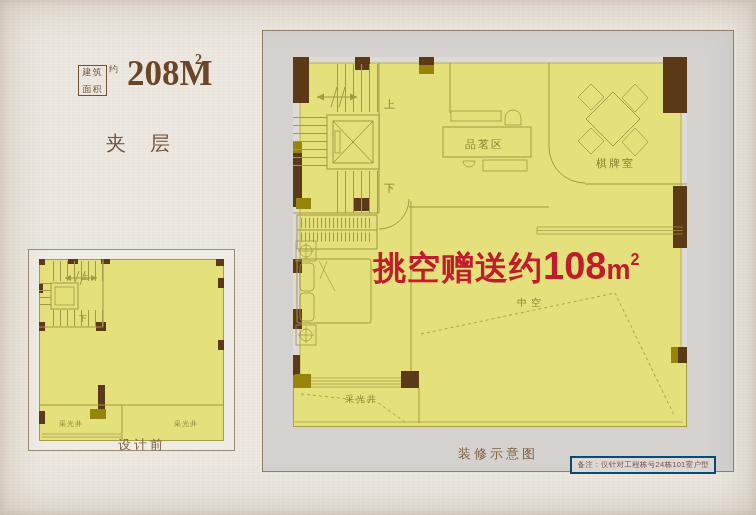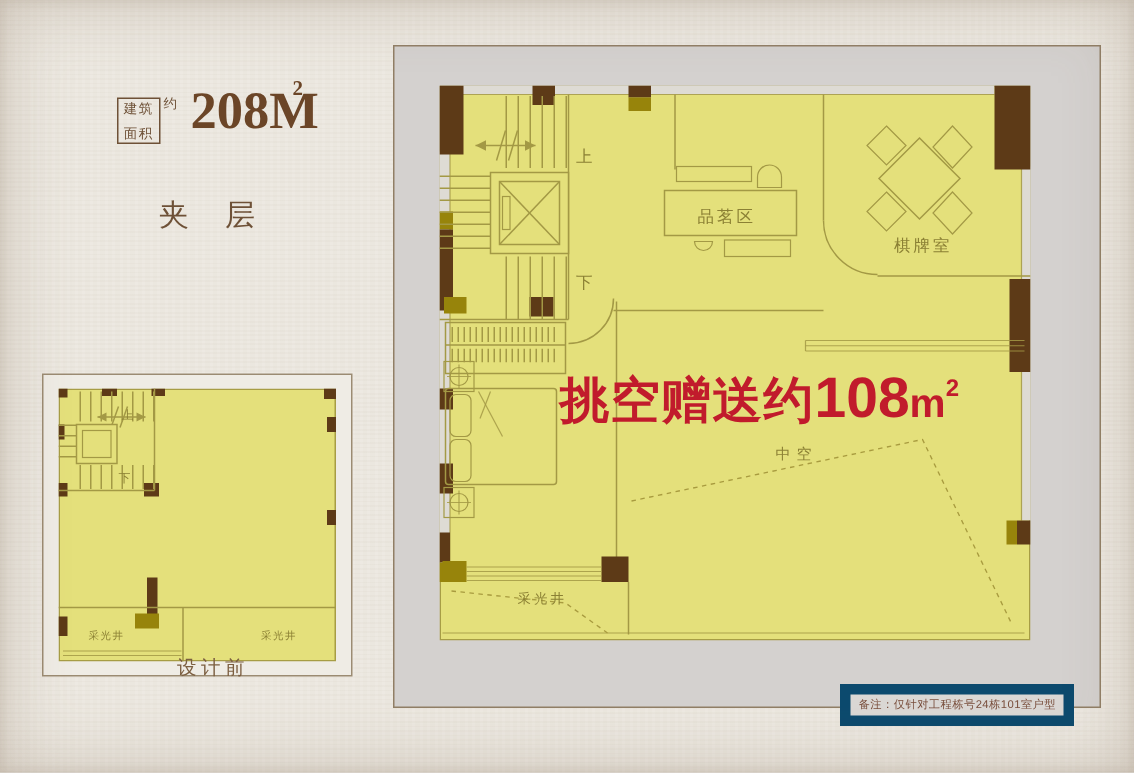--- a/index.html
+++ b/index.html
@@ -36,21 +36,21 @@
   .plan-label{position:absolute;color:#8b8034;white-space:nowrap;}
   .lbl-updown{font-size:11px;}
   .sm-lbl{position:absolute;color:#8b8034;white-space:nowrap;}
   .red-note{position:absolute;left:110px;top:214px;color:#c11b2c;font-weight:700;white-space:nowrap;}
   .red-note .cjk{font-size:33px;letter-spacing:1px;}
   .red-note .val{font-size:38px;letter-spacing:0;}
   .red-note .unit{font-size:27px;font-weight:700;}
   .red-note .sup{font-size:16px;vertical-align:14px;font-weight:700;}
   .lp-caption{position:absolute;left:0;right:0;top:414px;text-align:center;
        font-size:13px;color:#7c5f41;letter-spacing:3px;}
-  .note-box{position:absolute;right:17px;top:425px;border:7px solid #0c4a6e;background:#dbd8d5;
+  .note-box{position:absolute;right:17px;top:425px;border:2px solid #0c4a6e;background:#dbd8d5;
        font-size:7.5px;color:#7a4f3d;padding:2px 5px;letter-spacing:.3px;}
   svg .w{fill:#5d3a17;}
   svg .m{fill:#97840b;}
   svg .ln{stroke:#a39945;fill:none;stroke-width:1;}
   svg .lnt{stroke:#a39945;fill:none;stroke-width:.8;opacity:.85;}
   svg .dash{stroke:#a89b3f;fill:none;stroke-width:.9;stroke-dasharray:3 3;}
 </style>
 </head>
 <body>
 
@@ -249,17 +249,18 @@
     <span class="plan-label lbl-updown" style="left:121px;top:150px;">下</span>
     <span class="plan-label" style="left:202px;top:106px;font-size:11px;letter-spacing:2px;">品茗区</span>
     <span class="plan-label" style="left:333px;top:125px;font-size:11px;letter-spacing:2px;">棋牌室</span>
     <span class="plan-label" style="left:254px;top:265px;font-size:10px;letter-spacing:4px;">中空</span>
     <span class="plan-label" style="left:82px;top:362px;font-size:9px;letter-spacing:2px;">采光井</span>
 
     <div class="red-note">
       <span class="cjk">挑空赠送约</span><span class="val">108</span><span class="unit">m</span><span class="sup">2</span>
     </div>
 
+    <div class="lp-caption">装修示意图</div>
     <div class="note-box">备注：仅针对工程栋号24栋101室户型</div>
   </div>
 
   <div class="vignette"></div>
 </div>
 
 </body></html>

